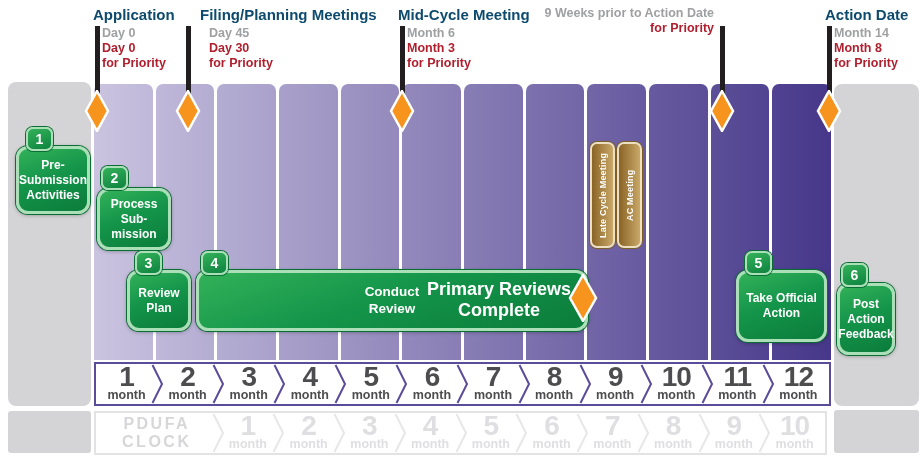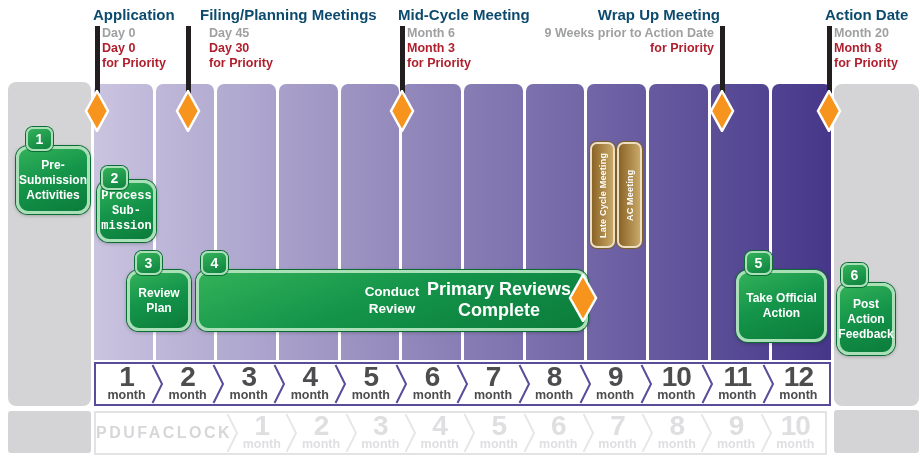--- a/index.html
+++ b/index.html
@@ -60,21 +60,21 @@
     box-sizing:border-box;background:#fff;border:2px solid #5b4b9b;display:flex;z-index:4;}
   .mcell{flex:1;position:relative;display:flex;flex-direction:column;
     align-items:center;justify-content:center;}
   .mnum{font-size:28px;font-weight:bold;color:#4d4d4f;line-height:.8;letter-spacing:-1px;}
   .munit{font-size:12.5px;font-weight:bold;color:#4d4d4f;line-height:1;margin-top:1px;}
   .chev{position:absolute;right:-7px;top:0;height:100%;display:flex;align-items:center;z-index:2;}
 
   
   #pdufa-row{position:absolute;left:94px;top:411px;width:733px;height:44px;
     box-sizing:border-box;background:#fff;border:2px solid #e3e3e6;display:flex;z-index:4;}
-  .plabel{flex:2;position:relative;display:flex;flex-direction:row;align-items:center;
+  .plabel{flex:2;position:relative;display:flex;flex-direction:column;align-items:center;
     justify-content:center;color:#d7d7da;font-weight:bold;font-size:16px;
     letter-spacing:2.5px;line-height:1.12;}
   .pcell .mnum,.pcell .munit{color:#dfdfe2;}
 </style>
 </head>
 <body>
 
 <div class="canvas">
 
   <div class="panel" style="left:8px;top:82px;width:83px;height:324px;"></div>
@@ -115,27 +115,26 @@
     <div class="ms-sub red">Day 30</div>
     <div class="ms-sub red">for Priority</div>
   </div>
   <div class="milestone ms-left" style="left:398px;">
     <div class="ms-title">Mid-Cycle Meeting</div>
     <div class="ms-sub gray">Month 6</div>
     <div class="ms-sub red">Month 3</div>
     <div class="ms-sub red">for Priority</div>
   </div>
   <div class="milestone ms-right" style="right:202px;">
-    <div class="ms-title">Wrap Up Meeting</div>
     <div class="ms-sub gray">9 Weeks prior to Action Date</div>
     <div class="ms-sub red">for Priority</div>
   </div>
   <div class="milestone ms-left" style="left:825px;">
     <div class="ms-title">Action Date</div>
-    <div class="ms-sub gray">Month 20</div>
+    <div class="ms-sub gray">Month 14</div>
     <div class="ms-sub red">Month 8</div>
     <div class="ms-sub red">for Priority</div>
   </div>
 
   <svg class="dia" style="left:84px;top:90px;" width="26" height="42" viewBox="0 0 26 42">
       <polygon points="13,1 24,21 13,41 2,21" fill="#f7941d" stroke="#fff" stroke-width="2.5"></polygon>
     </svg>
   <svg class="dia" style="left:175px;top:90px;" width="26" height="42" viewBox="0 0 26 42">
       <polygon points="13,1 24,21 13,41 2,21" fill="#f7941d" stroke="#fff" stroke-width="2.5"></polygon>
     </svg>
@@ -150,21 +149,21 @@
     </svg>
 
   <div class="vbar" style="left:590px;top:142px;">Late Cycle Meeting</div>
   <div class="vbar" style="left:617px;top:142px;">AC Meeting</div>
 
   <div class="gbox" style="left:16px;top:146px;width:74px;height:68px;">Pre-
 Submission
 Activities</div>
   <div class="badge" style="left:26px;top:127px;">1</div>
 
-  <div class="gbox" style="left:97px;top:180px;width:59px;height:62px;font-family:Liberation Mono, monospace;">Process
+  <div class="gbox" style="left:97px;top:188px;width:74px;height:62px;">Process
 Sub-
 mission</div>
   <div class="badge" style="left:101px;top:166px;">2</div>
 
   <div class="gbox" style="left:127px;top:270px;width:64px;height:61px;">Review
 Plan</div>
   <div class="badge" style="left:135px;top:251px;">3</div>
 
   <div class="gbox" style="left:196px;top:270px;width:392px;height:61px;font-size:13.5px;">
     <span style="white-space:pre-line;">Conduct

